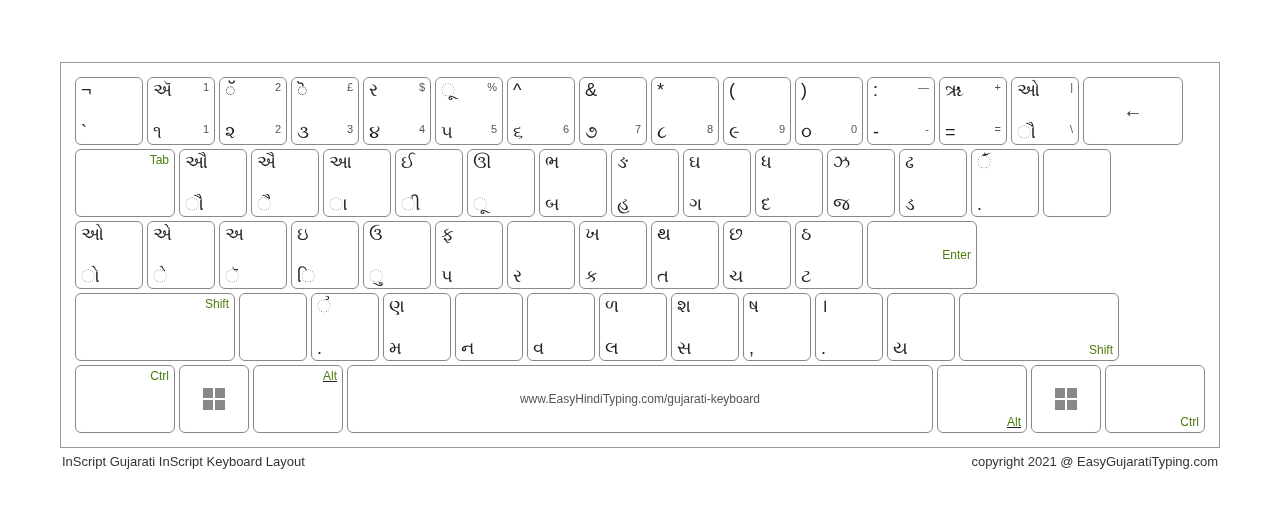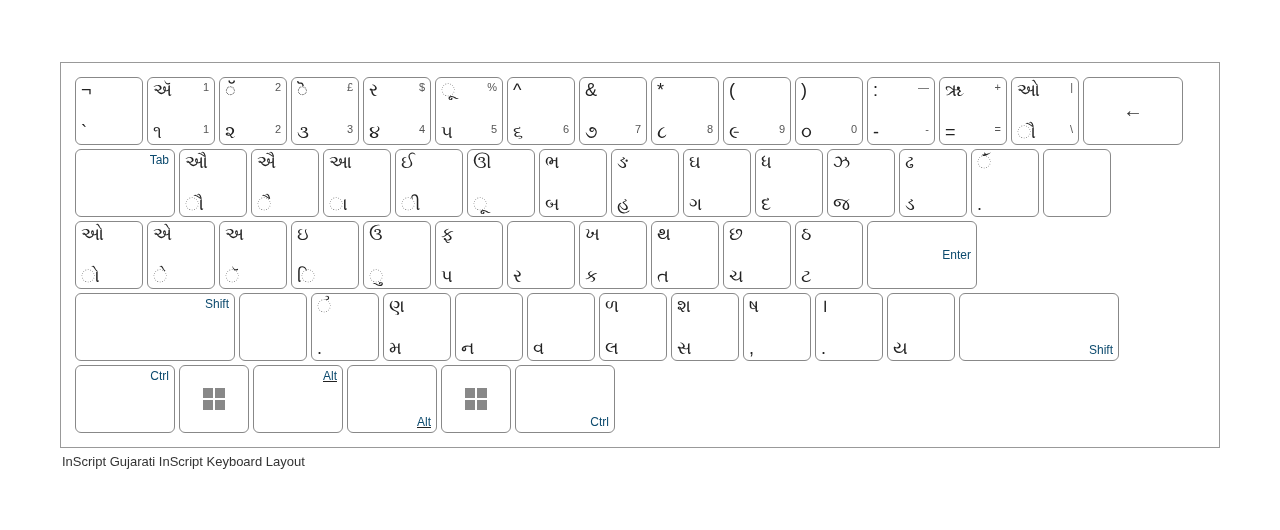--- a/index.html
+++ b/index.html
@@ -65,21 +65,21 @@
       color: #555;
       margin-left: 2px;
     }
     .key .gujarati-bottom {
       font-size: 18px;
       color: #222;
       line-height: 1;
     }
     .key .label {
       font-size: 12px;
-      color: #0c4a6e;
+      color: #4d7c0f;
       font-weight: normal;
       align-self: flex-end;
     }
     .key-wide-tab { min-width: 100px; }
     .key-wide-caps { min-width: 120px; }
     .key-wide-enter { min-width: 110px; justify-content: center; align-items: flex-end; padding-left: 48px; }
     .key-wide-shift-l { min-width: 160px; }
     .key-wide-shift-r { min-width: 160px; }
     .key-wide-backspace { min-width: 100px; justify-content: center; align-items: center; }
     .key-wide-ctrl { min-width: 100px; }
@@ -627,32 +627,36 @@
           <div class="win-icon">
             <span></span>
             <span></span>
             <span></span>
             <span></span>
           </div>
         </div>
         <div class="key key-wide-alt">
           <span class="label">Alt</span>
         </div>
+        <div class="key key-space" style="min-width: 400px;">
+          <span style="font-size:12px;color:#555;">www.EasyHindiTyping.com/gujarati-keyboard</span>
+        </div>
         <div class="key key-wide-alt" style="justify-content: flex-end;">
           <span class="label">Alt</span>
         </div>
         <div class="key key-wide-win">
           <div class="win-icon">
             <span></span>
             <span></span>
             <span></span>
             <span></span>
           </div>
         </div>
         <div class="key key-wide-ctrl" style="justify-content: flex-end;">
           <span class="label">Ctrl</span>
         </div>
       </div>
     </div>
   <div class="footer">
     <span class="footer-left">InScript Gujarati InScript Keyboard Layout</span>
+    <span class="footer-right">copyright 2021 @ EasyGujaratiTyping.com</span>
   </div>
 </div>
 
 </body></html>

